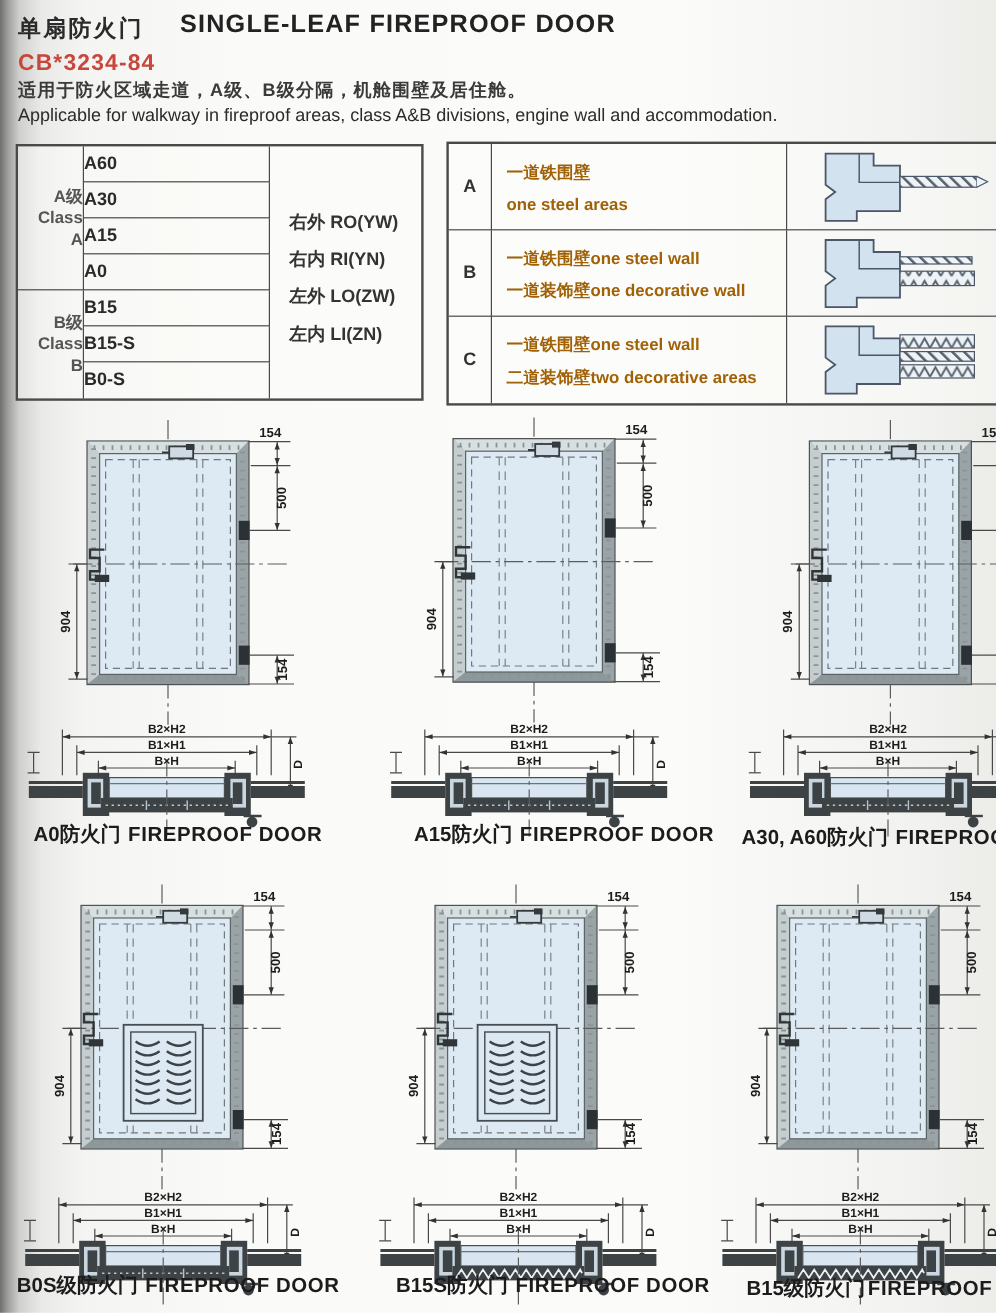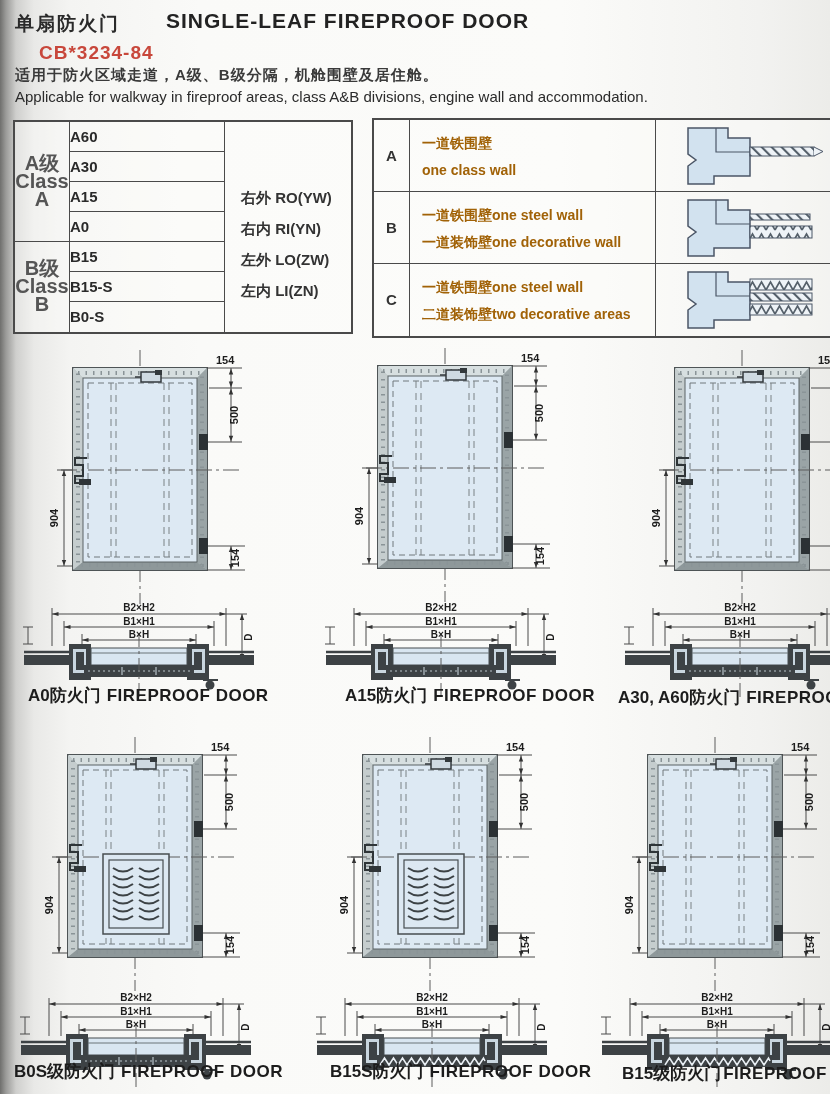--- a/index.html
+++ b/index.html
@@ -4,29 +4,29 @@
 <style>
   html,body{margin:0;padding:0;}
   body{
     width:830px;height:1094px;overflow:hidden;position:relative;
     font-family:"Liberation Sans",sans-serif;
     background:
       linear-gradient(90deg,#6f6f6d 0px,#9b9b99 6px,#cfcfcd 16px,#e9e9e7 34px,#f4f4f2 70px,#fafaf8 200px,#fbfbf9 560px,#f2f2f0 760px,#ecece9 830px);
   }
   .abs{position:absolute;}
   .hdr-cn{font-size:19px;font-weight:bold;color:#2a2a2a;letter-spacing:2px;}
-  .hdr-en{font-size:21px;font-weight:bold;color:#222;letter-spacing:1px;margin-left:16px;}
-  .std{font-size:19px;font-weight:bold;color:#c8473b;letter-spacing:1px;margin-left:24px;}
+  .hdr-en{font-size:21px;font-weight:bold;color:#222;letter-spacing:1px;}
+  .std{font-size:19px;font-weight:bold;color:#c8473b;letter-spacing:1px;}
   .desc-cn{font-size:15px;font-weight:600;color:#3a3a3a;letter-spacing:1px;}
   .desc-en{font-size:15px;font-weight:400;color:#2b2b2b;}
   .tbl{position:absolute;border:2px solid #4a4a4a;background:rgba(252,252,250,0.45);}
   .cell{position:absolute;box-sizing:border-box;color:#2a2a2a;}
   .br{border-right:1.5px solid #4a4a4a;}
   .bb{border-bottom:1.5px solid #4a4a4a;}
-  .grp{font-size:20px;font-weight:bold;color:#555;text-align:center;line-height:18px;}
+  .grp{font-size:14px;font-weight:bold;color:#555;text-align:right;line-height:18px;}
   .model{font-size:15px;font-weight:bold;text-align:left;line-height:30px;}
   .orient{font-size:15px;font-weight:600;color:#333;line-height:31px;padding-left:16px;padding-top:44px;}
   .wkey{font-size:15px;font-weight:600;color:#333;text-align:center;}
   .wtxt{font-size:14px;font-weight:600;color:#a16207;}
   .wtxt div{line-height:27px;white-space:nowrap;}
   .caption{position:absolute;white-space:nowrap;font-size:17px;font-weight:bold;color:#1c1c1c;}
   .caption .cap-en{margin-left:6px;letter-spacing:0.5px;}
   .slot{position:absolute;}
   svg text{font-family:"Liberation Sans",sans-serif;}
 </style>
@@ -63,34 +63,34 @@
     <div>Class</div>
     <div>B</div>
   </div>
   <div class="cell br bb model" style="left:55px;top:0;width:155px;height:30px">A60</div>
   <div class="cell br bb model" style="left:55px;top:30px;width:155px;height:30px">A30</div>
   <div class="cell br bb model" style="left:55px;top:60px;width:155px;height:30px">A15</div>
   <div class="cell br bb model" style="left:55px;top:90px;width:155px;height:30px">A0</div>
   <div class="cell br bb model" style="left:55px;top:120px;width:155px;height:30px">B15</div>
   <div class="cell br bb model" style="left:55px;top:150px;width:155px;height:30px">B15-S</div>
   <div class="cell br model" style="left:55px;top:180px;width:155px;height:30px">B0-S</div>
-  <div class="cell orient" style="left:210px;top:16px;width:126px;height:210px">
+  <div class="cell orient" style="left:210px;top:4px;width:126px;height:210px">
     <div>右外 RO(YW)</div>
     <div>右内 RI(YN)</div>
     <div>左外 LO(ZW)</div>
     <div>左内 LI(ZN)</div>
   </div>
 </div>
 
 <div class="tbl" style="left:372px;top:118px;width:457px;height:216px">
 
   <div class="cell br bb wkey" style="left:0;top:0;width:36px;height:72px;line-height:72px">A</div>
   <div class="cell br bb wtxt" style="left:36px;top:0;width:246px;height:72px;padding:10px 0 0 12px">
     <div>一道铁围壁</div>
-    <div>one class wall</div>
+    <div>one steel areas</div>
   </div>
   <div class="cell bb" style="left:282px;top:0;width:175px;height:72px">
     <svg width="170" height="64" viewBox="0 0 170 64" style="margin:4px 0 0 2px">
       <path d="M30,4 L70,4 L70,14 L92,14 L92,52 L56,52 L56,60 L30,60 L30,42 L38,36 L30,30 Z" fill="#d2e2ef" stroke="#4b5667" stroke-width="1.5"></path>
       <path d="M58,4 L58,28 L92,28" fill="none" stroke="#4b5667" stroke-width="1.2"></path>
       <rect x="92" y="23" width="64" height="9" fill="url(#hatchp)" stroke="#4b5667"></rect>
       <path d="M156,23 L165,27.5 L156,32" fill="#eef3f7" stroke="#4b5667"></path>
     </svg>
   </div>
 

